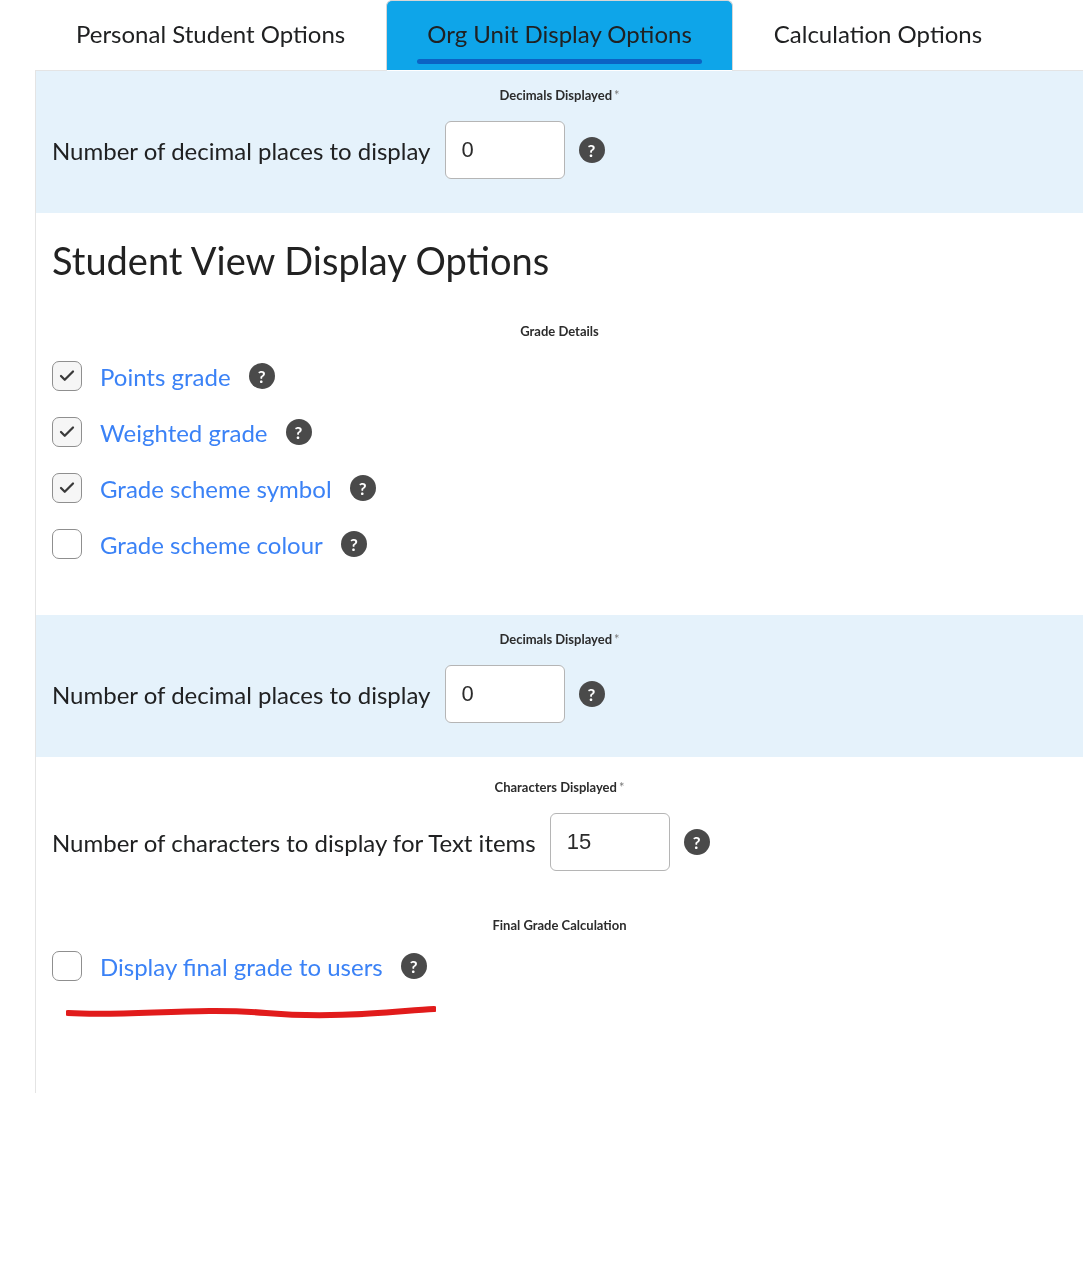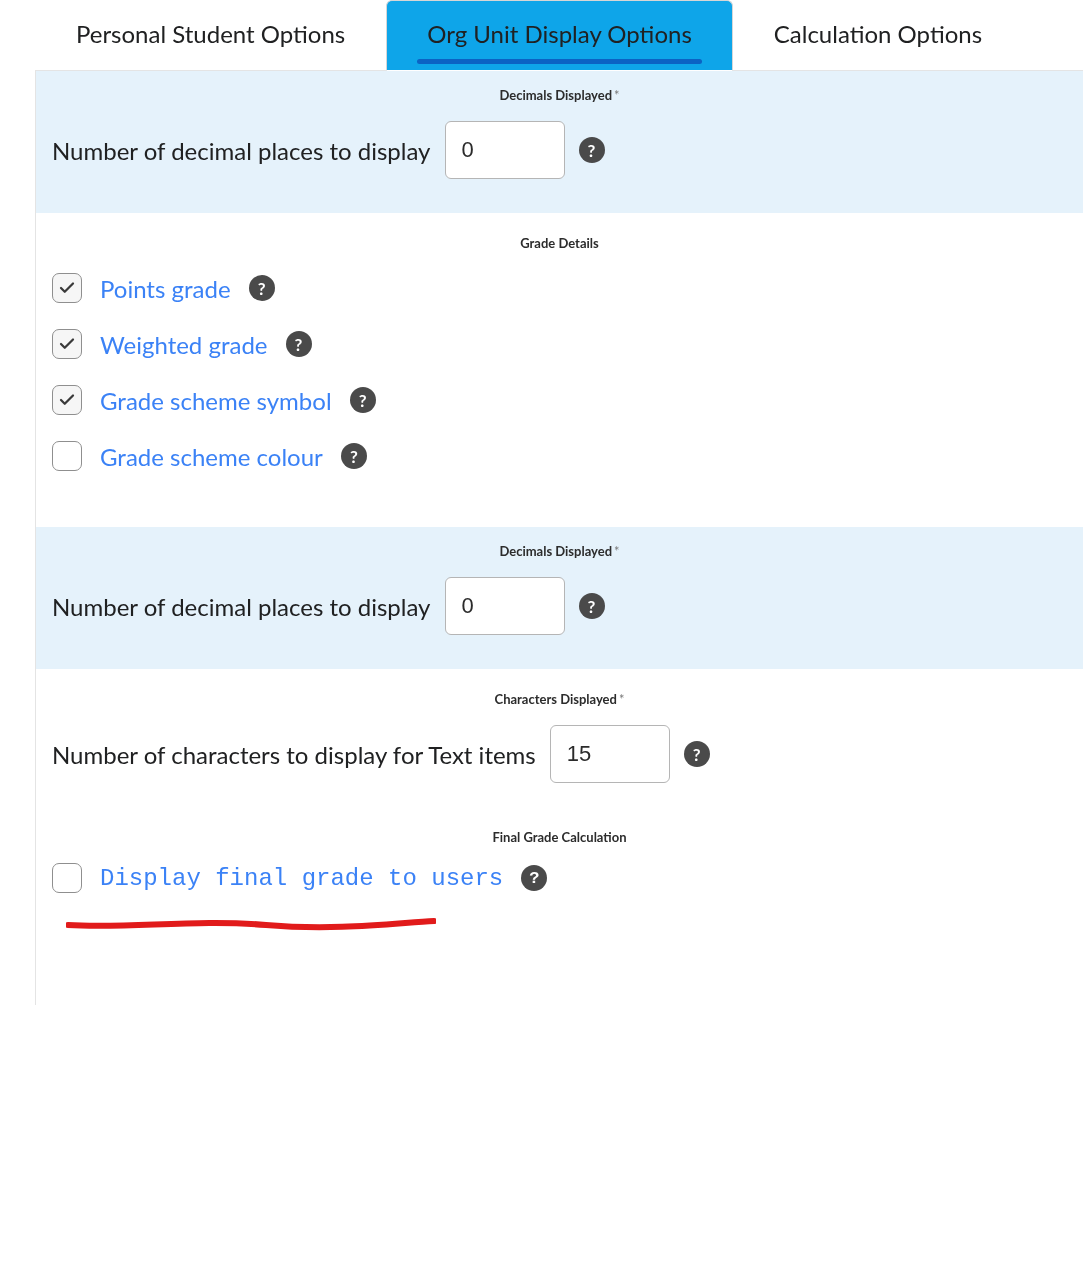--- a/index.html
+++ b/index.html
@@ -141,20 +141,21 @@
     <div class="field-title">
       <span>Decimals Displayed</span><span class="req-star">*</span>
     </div>
     <div class="field-row">
       <span>Number of decimal places to display</span>
       <input class="numbox" value="0" style="">
       <span class="help-icon">?</span>
     </div>
   </div>
 
+  <h1 class="section">Student View Display Options</h1>
 
   <div class="plain-block">
     <div class="field-title">Grade Details</div>
 
     <div class="chk-row">
       <span class="chk checked">
         <svg viewBox="0 0 24 24">
             <path d="M4 12l5 5L20 6" fill="none" stroke="#3a3a3a" stroke-width="3" stroke-linecap="round" stroke-linejoin="round"></path>
           </svg>
       </span>
@@ -208,21 +209,21 @@
     </div>
     <div class="field-row">
       <span>Number of characters to display for Text items</span>
       <input class="numbox" value="15" style="">
       <span class="help-icon">?</span>
     </div>
   </div>
 
   <div class="plain-block" style="padding-top:38px;">
     <div class="field-title">Final Grade Calculation</div>
-    <div class="chk-row" style="margin-top:16px;font-family:Liberation Mono, monospace;">
+    <div class="chk-row" style="margin-top:16px;">
       <span class="chk">
         
       </span>
       <span class="chk-label">Display final grade to users</span>
       <span class="help-icon">?</span>
     </div>
     <div class="underline-annot">
       <svg viewBox="0 0 370 20" width="370" height="20">
         <path d="M2 8 C 60 12, 130 2, 200 8 S 330 6, 368 4" stroke="#e11b1b" stroke-width="6" fill="none" stroke-linecap="round"></path>
       </svg>

